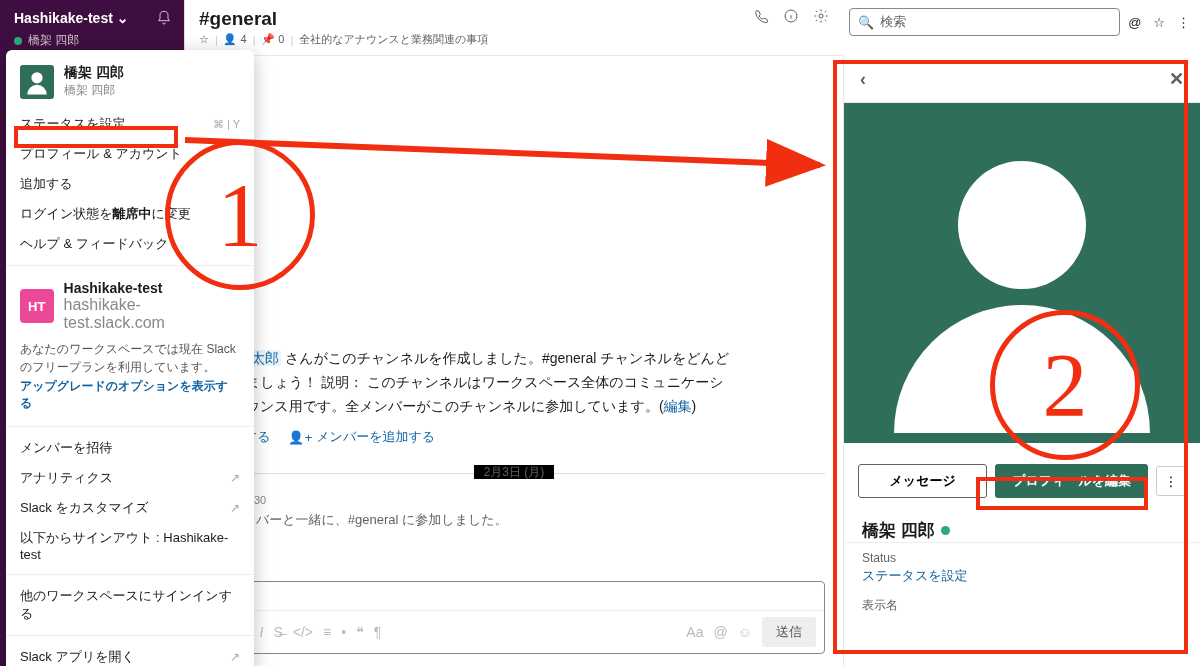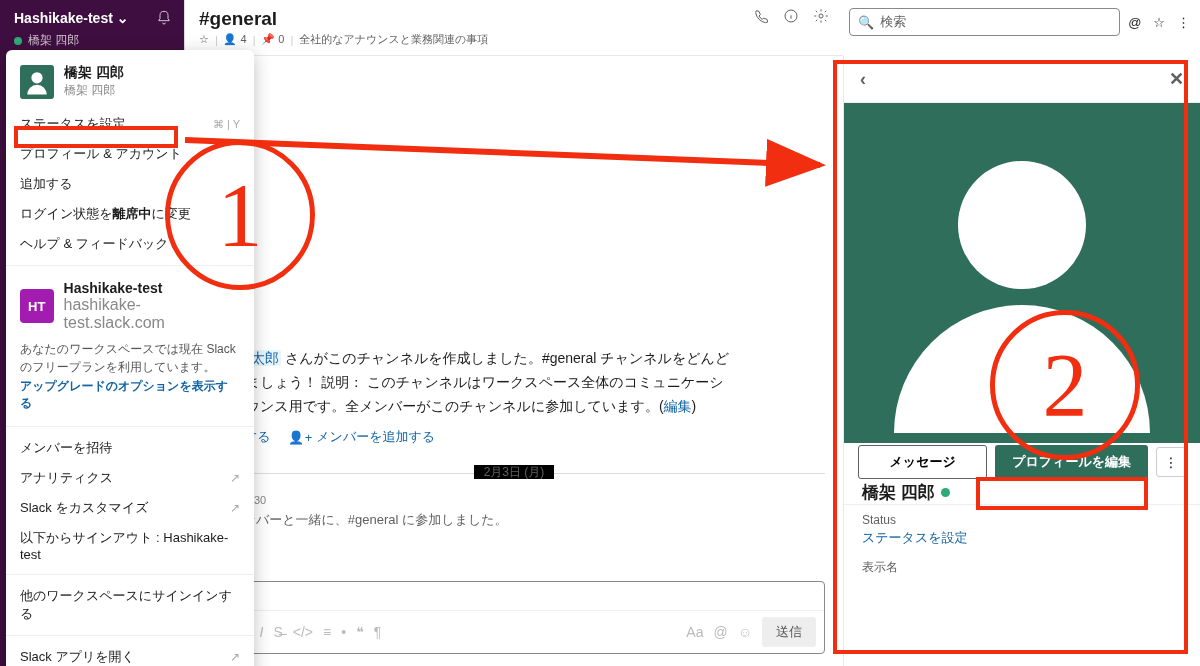--- a/index.html
+++ b/index.html
@@ -57,21 +57,21 @@
 .composer-toolbar .spacer { flex: 1; }
 .send-btn { background: #eee; color: #555; border: none; border-radius: 3px; padding: 6px 14px; font-size: 13px; }
 
 
 .profile-panel { width: 357px; border-left: 1px solid #e8e8e8; display: flex; flex-direction: column; }
 .panel-header { display: flex; align-items: center; gap: 10px; padding: 12px 16px; border-bottom: 1px solid #eee; font-weight: 700; font-size: 15px; }
 .chevron-left { font-size: 18px; color: #616061; }
 .panel-close { margin-left: auto; font-size: 18px; color: #616061; }
 .avatar-block { background: #2f6e5b; height: 340px; position: relative; display: flex; align-items: center; justify-content: center; }
 .avatar-block svg { width: 320px; height: 320px; }
-.panel-buttons { display: flex; align-items: center; gap: 8px; padding: 2px 14px; }
+.panel-buttons { display: flex; align-items: center; gap: 8px; padding: 21px 14px; }
 .btn-outline { flex: 1; border: 1px solid #616061; background: #fff; border-radius: 3px; padding: 7px 0; font-size: 13px; font-weight: 700; }
 .btn-green { flex: 1.2; background: #2f6e5b; color: #fff; border: none; border-radius: 3px; padding: 8px 0; font-size: 13px; font-weight: 700; }
 .btn-dots { width: 30px; height: 30px; border: 1px solid #ccc; background: #fff; border-radius: 3px; display: flex; align-items: center; justify-content: center; }
 .profile-name { padding: 0 18px; font-size: 17px; font-weight: 800; display: flex; align-items: center; gap: 6px; }
 .profile-name .presence { width: 9px; height: 9px; }
 .add-title { padding: 2px 18px 10px; color: #1264a3; font-size: 13px; }
 .section-divider { height: 1px; background: #eee; margin: 0 0 8px; }
 .section-label { padding: 0 18px; font-size: 12px; color: #616061; }
 .section-link { padding: 2px 18px; color: #1264a3; font-size: 13px; }
 
@@ -79,21 +79,21 @@
 .dropdown { position: absolute; top: 50px; left: 6px; width: 248px; background: #fff; border-radius: 6px; box-shadow: 0 4px 18px rgba(0,0,0,0.25); z-index: 100; padding: 8px 0; font-size: 13px; }
 .dd-user { display: flex; gap: 10px; padding: 6px 14px 10px; align-items: center; }
 .dd-avatar { width: 34px; height: 34px; background: #2f6e5b; border-radius: 3px; display: flex; align-items: center; justify-content: center; }
 .dd-avatar svg { width: 28px; height: 28px; }
 .dd-user-name { font-weight: 700; font-size: 14px; }
 .dd-user-sub { color: #888; font-size: 12px; }
 .dd-item { padding: 6px 14px; display: flex; align-items: center; justify-content: space-between; cursor: pointer; }
 .dd-shortcut { color: #aaa; font-size: 11px; }
 .dd-divider { height: 1px; background: #eee; margin: 6px 0; }
 .dd-ws { display: flex; gap: 10px; padding: 8px 14px 4px; align-items: center; }
-.dd-ws-icon { width: 34px; height: 34px; background: #a21caf; color: #fff; border-radius: 4px; display: flex; align-items: center; justify-content: center; font-weight: 700; font-size: 13px; }
+.dd-ws-icon { width: 34px; height: 34px; background: #ec4899; color: #fff; border-radius: 4px; display: flex; align-items: center; justify-content: center; font-weight: 700; font-size: 13px; }
 .dd-ws-name { font-weight: 700; font-size: 14px; }
 .dd-ws-sub { font-size: 16px; color: #888; }
 .dd-plan { padding: 4px 14px 0; font-size: 12px; color: #555; line-height: 1.5; }
 .dd-upgrade { padding: 2px 14px 8px; font-size: 12px; color: #1264a3; font-weight: 700; }
 .ext-icon { color: #aaa; font-size: 12px; }
 
 
 .annot { position: absolute; border: 4px solid #f12e0f; z-index: 200; pointer-events: none; }
 .annot-box-1 { top: 126px; left: 14px; width: 164px; height: 22px; }
 .annot-box-panel { top: 60px; left: 833px; width: 355px; height: 594px; }

